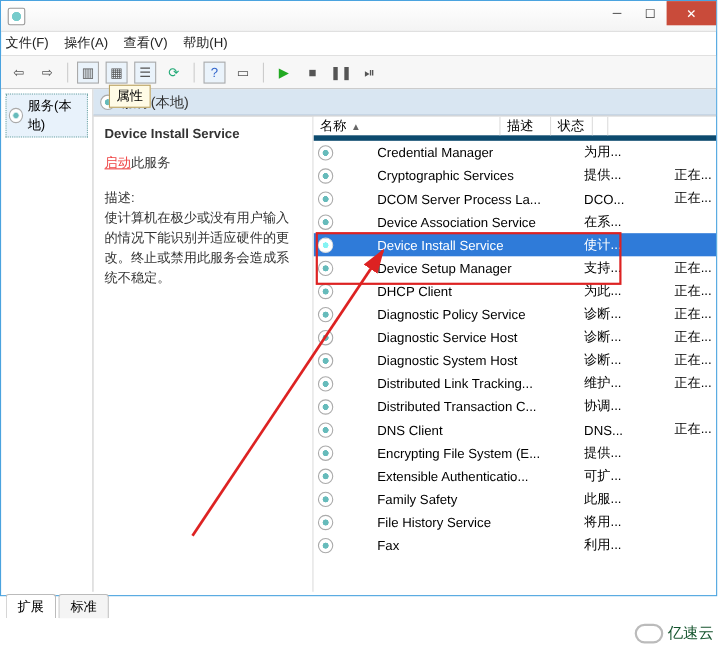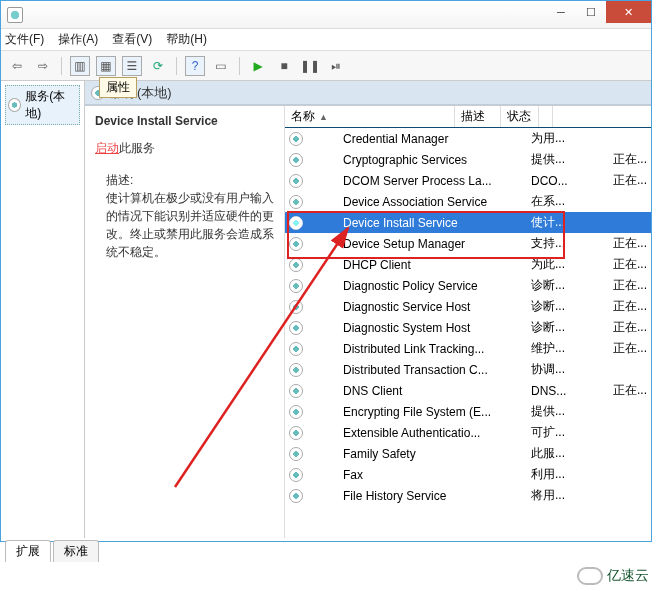--- a/index.html
+++ b/index.html
@@ -28,24 +28,24 @@
 .leftnode { display: flex; align-items: center; gap: 4px; font-size: 12px; padding: 2px; background: #e8f2fb; border: 1px dotted #7aa; }
 .gear { width: 14px; height: 14px; display: inline-block; background: radial-gradient(circle,#6bb 30%,#fff 35%); border: 1px solid #aaa; border-radius: 50%; }
 
 .rightpane { flex: 1; display: flex; flex-direction: column; }
 .rp-header { height: 24px; background: #d9e6f2; border-bottom: 1px solid #bcd; display: flex; align-items: center; padding: 0 6px; font-size: 13px; color: #333; gap: 6px; }
 
 .rp-body { flex: 1; display: flex; border-top: 1px solid #ccc; }
 .detail { width: 200px; padding: 8px 10px; font-size: 12px; color: #333; border-right: 1px solid #ddd; }
 .detail h3 { font-size: 12px; font-weight: bold; margin-bottom: 10px; }
 .detail a { color: #ef4444; text-decoration: underline; }
-.detail .desc { margin-top: 14px; line-height: 1.5; margin-left: 11px; }
+.detail .desc { margin-top: 14px; line-height: 1.5; }
 
 .listwrap { flex: 1; overflow: hidden; position: relative; }
-.listhead { display: flex; height: 22px; border-bottom: 1px solid #0c4a6e; font-size: 12px; background: #fff; }
+.listhead { display: flex; height: 22px; border-bottom: 5px solid #0c4a6e; font-size: 12px; background: #fff; }
 .listhead .col { padding: 2px 6px; border-right: 1px solid #ddd; display: flex; align-items: center; }
 .col-name { width: 170px; }
 .col-desc { width: 46px; }
 .col-stat { width: 38px; }
 .col-x { width: 14px; }
 .sort-ar { font-size: 9px; color: #666; margin-left: 4px; }
 
 .svc-list { height: 396px; overflow-y: scroll; }
 .svc-row { display: flex; height: 21px; align-items: center; font-size: 12px; padding-left: 4px; gap: 36px; }
 .svc-row .gear { margin-right: 4px; flex-shrink: 0; }
@@ -237,28 +237,28 @@
                 <span class="ss"></span>
               </div>
               <div class="svc-row">
                 <span class="gear"></span>
                 <span class="sn">Family Safety</span>
                 <span class="sd">此服...</span>
                 <span class="ss"></span>
               </div>
               <div class="svc-row">
                 <span class="gear"></span>
+                <span class="sn">File History Service</span>
+                <span class="sd">将用...</span>
+                <span class="ss"></span>
+              </div>
+              <div class="svc-row">
+                <span class="gear"></span>
                 <span class="sn">Fax</span>
                 <span class="sd">利用...</span>
-                <span class="ss"></span>
-              </div>
-              <div class="svc-row">
-                <span class="gear"></span>
-                <span class="sn">File History Service</span>
-                <span class="sd">将用...</span>
                 <span class="ss"></span>
               </div>
             </div>
 
           <div class="redbox" style="top:105px;left:2px;width:278px;height:48px"></div>
         </div>
       </div>
     </div>
   </div>
 

